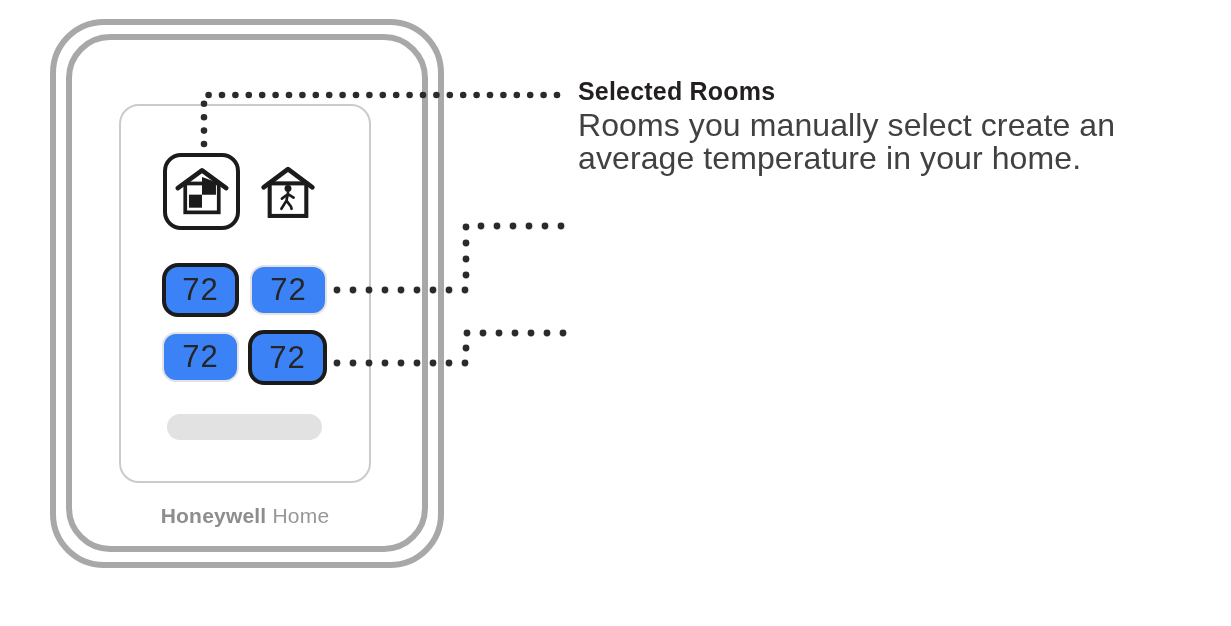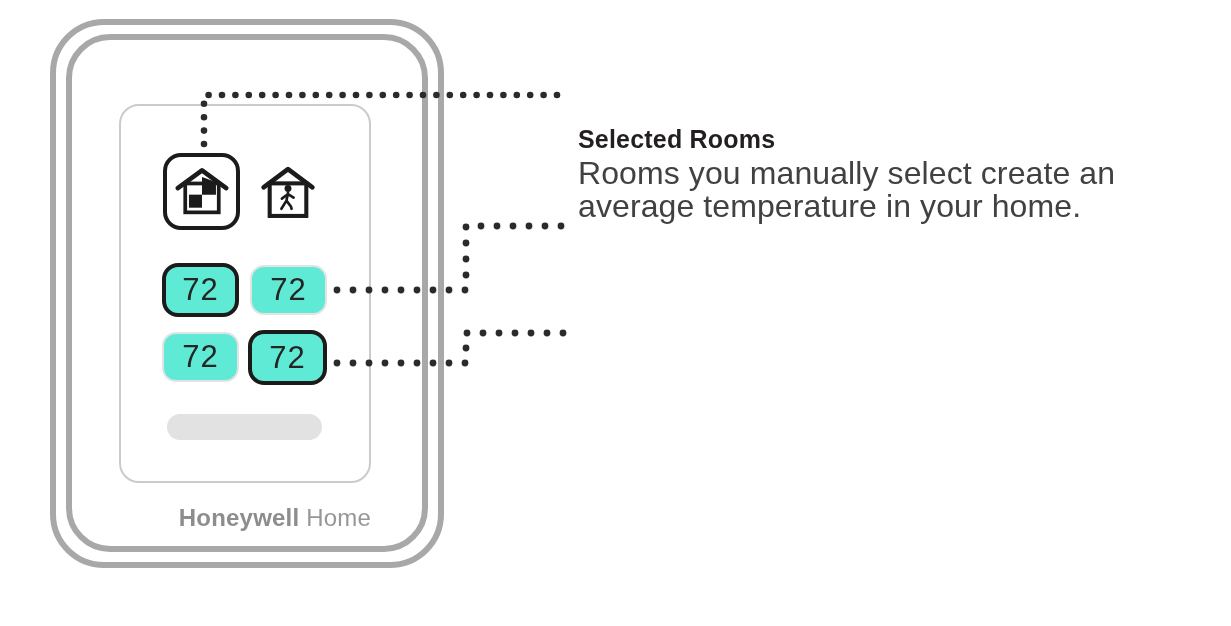--- a/index.html
+++ b/index.html
@@ -38,50 +38,50 @@
     border: 4px solid #1b1b1b; border-radius: 18px;
     display: flex; align-items: center; justify-content: center;
     background: #ffffff;
   }
   .occ-icon-wrap {
     left: 259px; top: 163px; width: 58px; height: 59px;
     display: flex; align-items: center; justify-content: center;
   }
   .tile {
     display: flex; align-items: center; justify-content: center;
-    background: #5eead4;
+    background: #3b82f6;
     font-size: 31px; color: #252525; letter-spacing: 1px;
   }
   .tile.sel { border: 4px solid #1b1b1b; border-radius: 16px; }
   .tile.unsel { border: 2px solid #e3e3e3; border-radius: 14px; }
   .tile-1 { left: 162px; top: 263px; width: 77px; height: 54px; }
   .tile-2 { left: 250px; top: 265px; width: 77px; height: 50px; }
   .tile-3 { left: 162px; top: 332px; width: 77px; height: 50px; }
   .tile-4 { left: 248px; top: 330px; width: 79px; height: 55px; }
   .pill {
     left: 167px; top: 414px; width: 155px; height: 26px;
     border-radius: 13px; background: #e2e2e2;
   }
   .logo {
     left: 119px; top: 504px; width: 252px;
-    text-align: right; font-size: 24px; letter-spacing: 0.2px;
+    text-align: center; font-size: 21px; letter-spacing: 0.2px;
     white-space: nowrap;
   }
   .logo .bold { font-weight: 700; color: #8d8d8d; }
   .logo .light { font-weight: 400; color: #979797; }
 
   
   .overlay {
     left: 0; top: 0; width: 1231px; height: 626px;
     pointer-events: none; z-index: 5;
   }
 
   
   .note { left: 578px; width: 650px; }
-  .note-1 { top: 76px; margin-top: 48px; }
+  .note-1 { top: 76px; }
   .note-2 { top: 215px; }
   .note-3 { top: 320px; }
   .note h3 {
     margin: 0; font-size: 25px; font-weight: 700; color: #231f20;
     line-height: 31px; letter-spacing: 0.2px;
   }
   .note p {
     margin: 2px 0 0 0; font-size: 32px; font-weight: 400; color: #414042;
     line-height: 33px; letter-spacing: 0.1px; max-width: 640px;
   }

